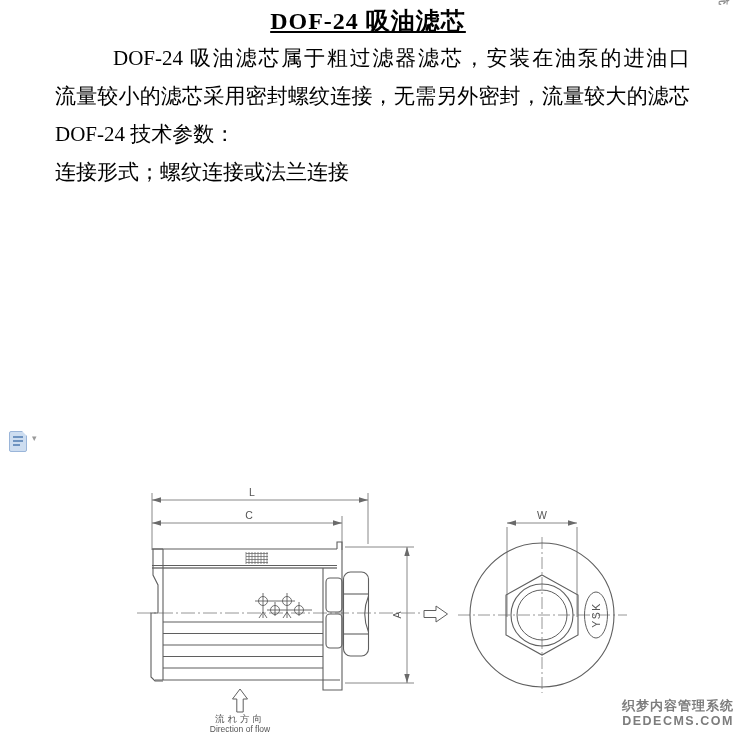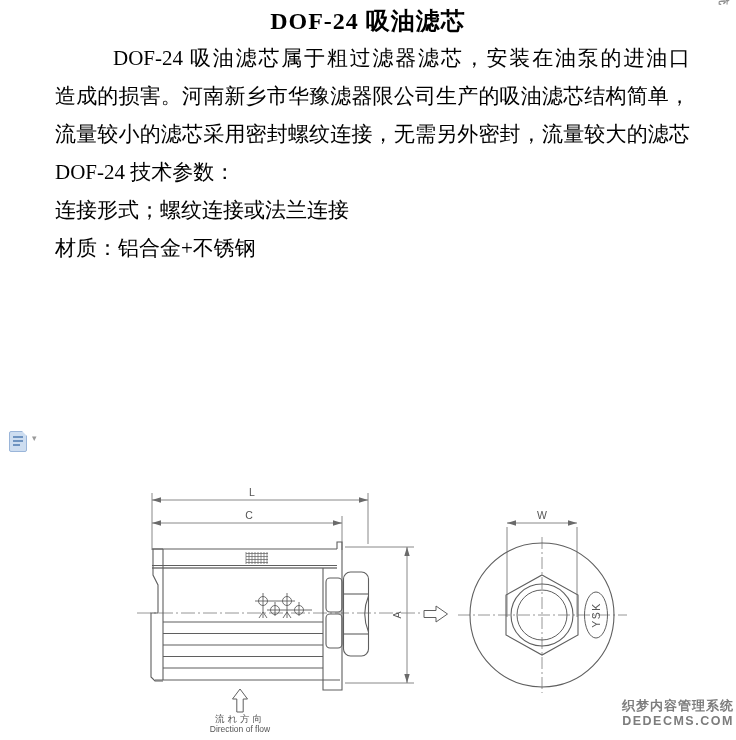--- a/index.html
+++ b/index.html
@@ -1,20 +1,20 @@
 <!DOCTYPE html>
 <html><head>
 <meta charset="utf-8">
 <style>
   html,body{margin:0;padding:0;}
   #page{position:relative;width:736px;height:740px;background:#ffffff;overflow:hidden;
         font-family:"Liberation Serif","DejaVu Serif",serif;color:#000;}
   
   .doc-title{position:absolute;top:4px;left:0;width:736px;height:34px;line-height:34px;
-        text-align:center;font-size:24px;font-weight:700;letter-spacing:1px;}
+        text-align:center;font-size:24px;font-weight:700;letter-spacing:1px;text-decoration:underline;}
   
   .body-text{position:absolute;top:39px;left:55px;width:635px;}
   .tline{height:38px;line-height:38px;font-size:21px;white-space:nowrap;}
   .tline.just{text-align:justify;text-align-last:justify;white-space:normal;height:38px;overflow:hidden;}
   .tline.indent{text-indent:58px;}
   
   .paste-group{position:absolute;left:9px;top:429px;width:36px;height:24px;}
   .paste-doc{position:absolute;left:0;top:2px;width:16px;height:19px;background:#cdddf0;
         border:1px solid #9ab5d9;border-radius:2px;}
   .paste-doc .fold{position:absolute;right:-1px;top:-1px;width:0;height:0;
@@ -41,25 +41,23 @@
 </style>
 </head>
 <body>
 
 <div id="page">
 
   <div class="doc-title">DOF-24 吸油滤芯</div>
 
   <div class="body-text">
     <div class="tline just indent">DOF-24 吸油滤芯属于粗过滤器滤芯，安装在油泵的进油口处，</div>
-    <div class="tline just">造成的损害。河南新乡市华豫滤器限公司生产的吸油滤芯结构简单，</div>
     <div class="tline just">流量较小的滤芯采用密封螺纹连接，无需另外密封，流量较大的滤芯</div>
     <div class="tline">DOF-24 技术参数：</div>
     <div class="tline">连接形式；螺纹连接或法兰连接</div>
-    <div class="tline">材质：铝合金+不锈钢</div>
   </div>
 
   <div class="paste-group">
     <div class="paste-doc">
       <div class="fold"></div>
       <div class="l1"></div>
       <div class="l2"></div>
       <div class="l3"></div>
     </div>
     <div class="paste-arrow">▾</div>

